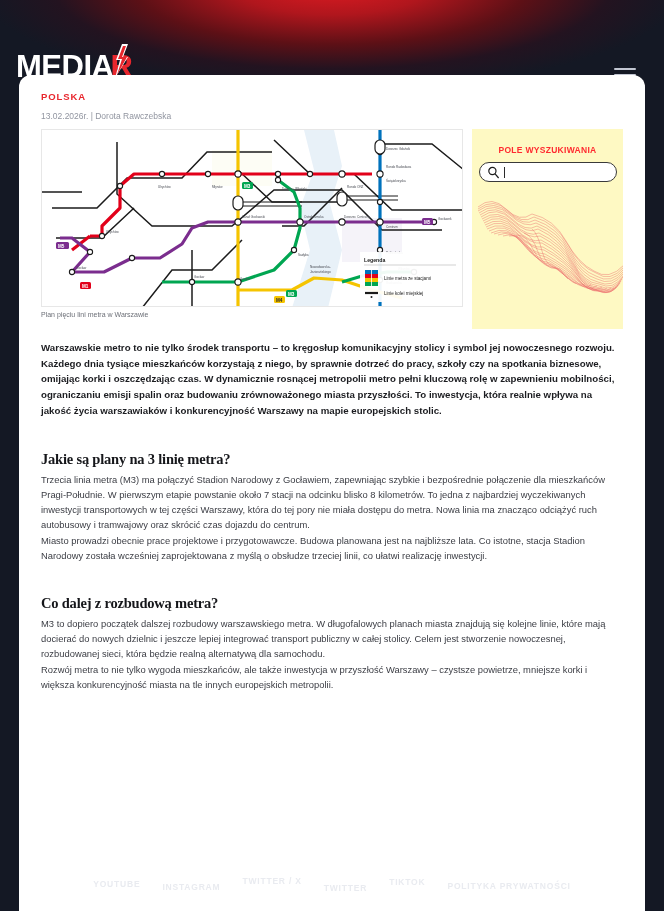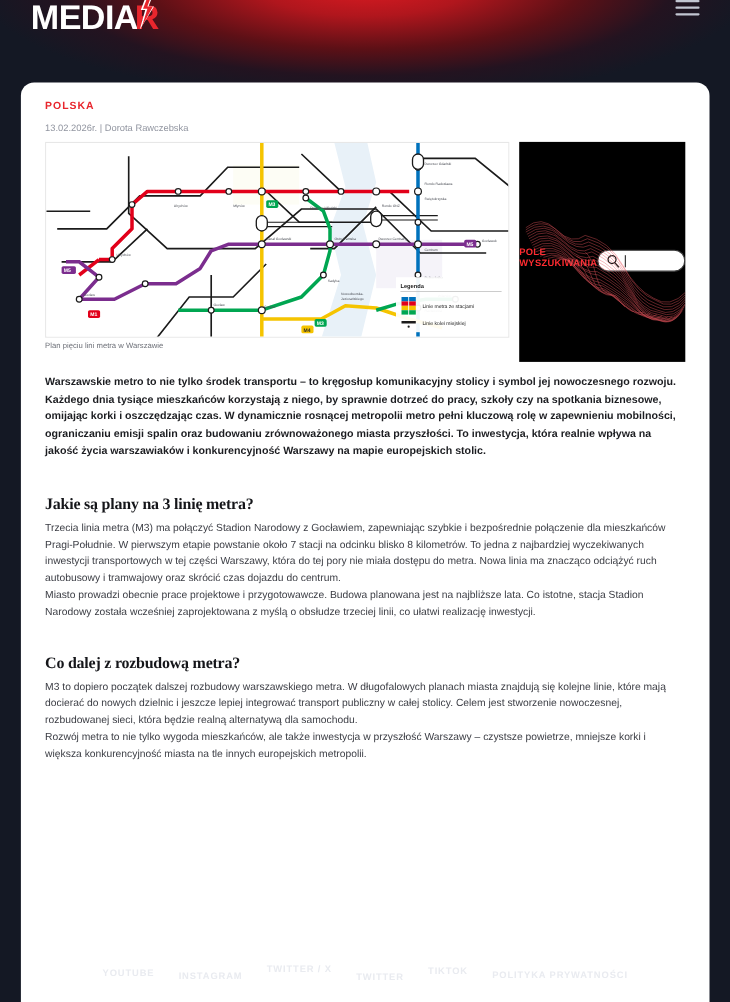--- a/index.html
+++ b/index.html
@@ -9,22 +9,22 @@
     font-family: "Liberation Sans", sans-serif;
     background: #141824;
     overflow: hidden;
   }
   
   .site-header {
     position: relative;
     height: 82px;
     background:
       radial-gradient(ellipse 62% 150% at 50% -18%, #e01b22 0%, #b0161d 24%, #5d1016 48%, #231320 68%, #141824 86%);
-    display: flex; align-items: flex-start;
-    padding: 0 28px 0 28px;
+    display: flex; align-items: flex-end;
+    padding: 0 28px 0 16px;
   }
   .logo { display: flex; align-items: center; position: relative; }
   .logo-text {
     font-size: 31px; font-weight: 700; color: #ffffff;
     letter-spacing: -0.5px; line-height: 1;
     font-family: "Liberation Sans", sans-serif;
   }
   .logo-r {
     font-size: 31px; font-weight: 700; color: #e8262d;
     line-height: 1; position: relative; margin-left: -3px;
@@ -63,22 +63,22 @@
   .media-row { display: flex; gap: 0; align-items: flex-start; }
   .map-wrap { width: 422px; }
   .map-frame {
     width: 422px; height: 178px;
     background: #ffffff; border: 1px solid #e7e7e7;
     position: relative; overflow: hidden;
   }
   .map-caption { font-size: 7px; color: #6d7078; margin-top: 4px; }
   .search-panel {
     width: 160px; height: 200px; margin-left: 9px;
-    background: #000000;
-    display: flex; flex-direction: row; align-items: center;
+    background: #fef9c3;
+    display: flex; flex-direction: column; align-items: center;
     padding-top: 16px; position: relative; overflow: hidden;
   }
   .search-label {
     color: #ff2b30; font-size: 8.5px; font-weight: 700;
     letter-spacing: 0.3px; margin-bottom: 7px;
   }
   .search-box {
     width: 138px; height: 20px; border: 1px solid #3a3a3a;
     border-radius: 10px; background: #ffffff;
     display: flex; align-items: center; padding: 0 7px; gap: 4px;

